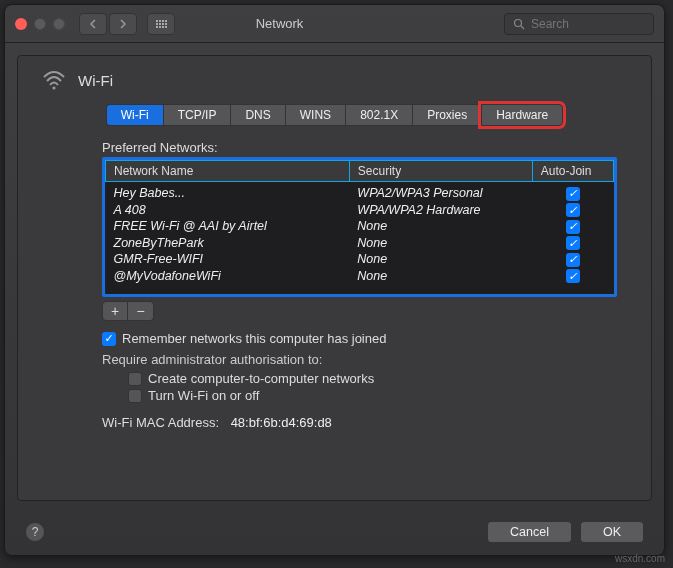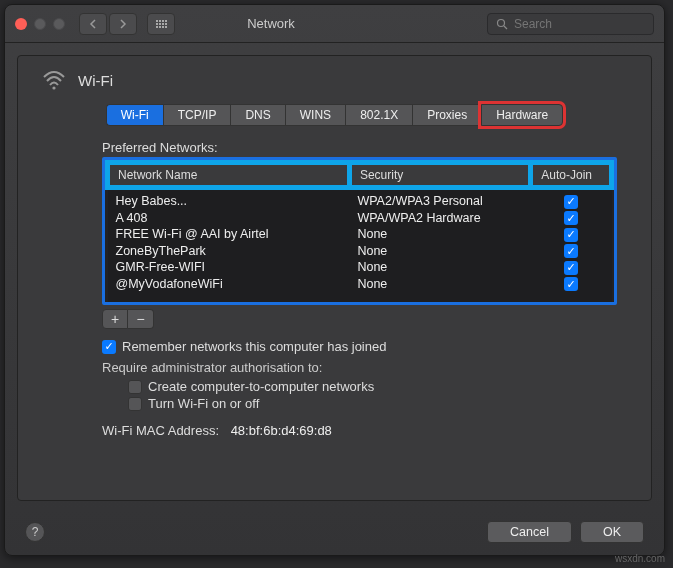--- a/index.html
+++ b/index.html
@@ -65,21 +65,21 @@
   }
   .searchwrap {
     display:flex; align-items:center;
     background:#3a3a3c;
     border:1px solid #2a2a2c;
     border-radius:4px;
     height:22px;
     padding:0 8px;
     color:#888;
     gap:6px;
-    width:167px;
+    width:150px;
   }
   .searchwrap input {
     background:transparent; border:none; outline:none;
     color:#ccc; font-size:12px; width:100px;
   }
   .panel {
     margin: 12px;
     flex:1;
     background:#3a3a3c;
     border:1px solid #222;
@@ -115,32 +115,33 @@
   .tab.hardware { box-shadow: 0 0 0 3px #d33; position:relative; z-index:1; }
   .sectionlabel { font-size:13px; color:#ddd; margin-left:60px; margin-bottom:2px; }
   .tablewrap {
     margin-left:60px; margin-right:10px;
     border: 3px solid #1a6fe0;
     border-radius:2px;
   }
   table { width:100%; border-collapse:collapse; background:#222224; }
   thead th {
     background:#3a3a3c;
-    border:5px solid #0ea5e9;
+    border:1px solid #0ea5e9;
     text-align:left;
     font-weight:normal;
     font-size:12px;
     padding:3px 8px;
     color:#ddd;
   }
   tbody td {
     padding:1px 8px;
     font-size:12.5px;
     color:#eee;
     background:#1e1e20;
+    font-style:italic;
   }
   tbody tr:first-child td { padding-top:4px; }
   tbody tr:last-child td { padding-bottom:11px; }
   .chk {
     width:14px; height:14px;
     background:#0a7aff;
     border-radius:3px;
     display:inline-flex;
     align-items:center; justify-content:center;
     color:#fff; font-size:11px; line-height:1;

